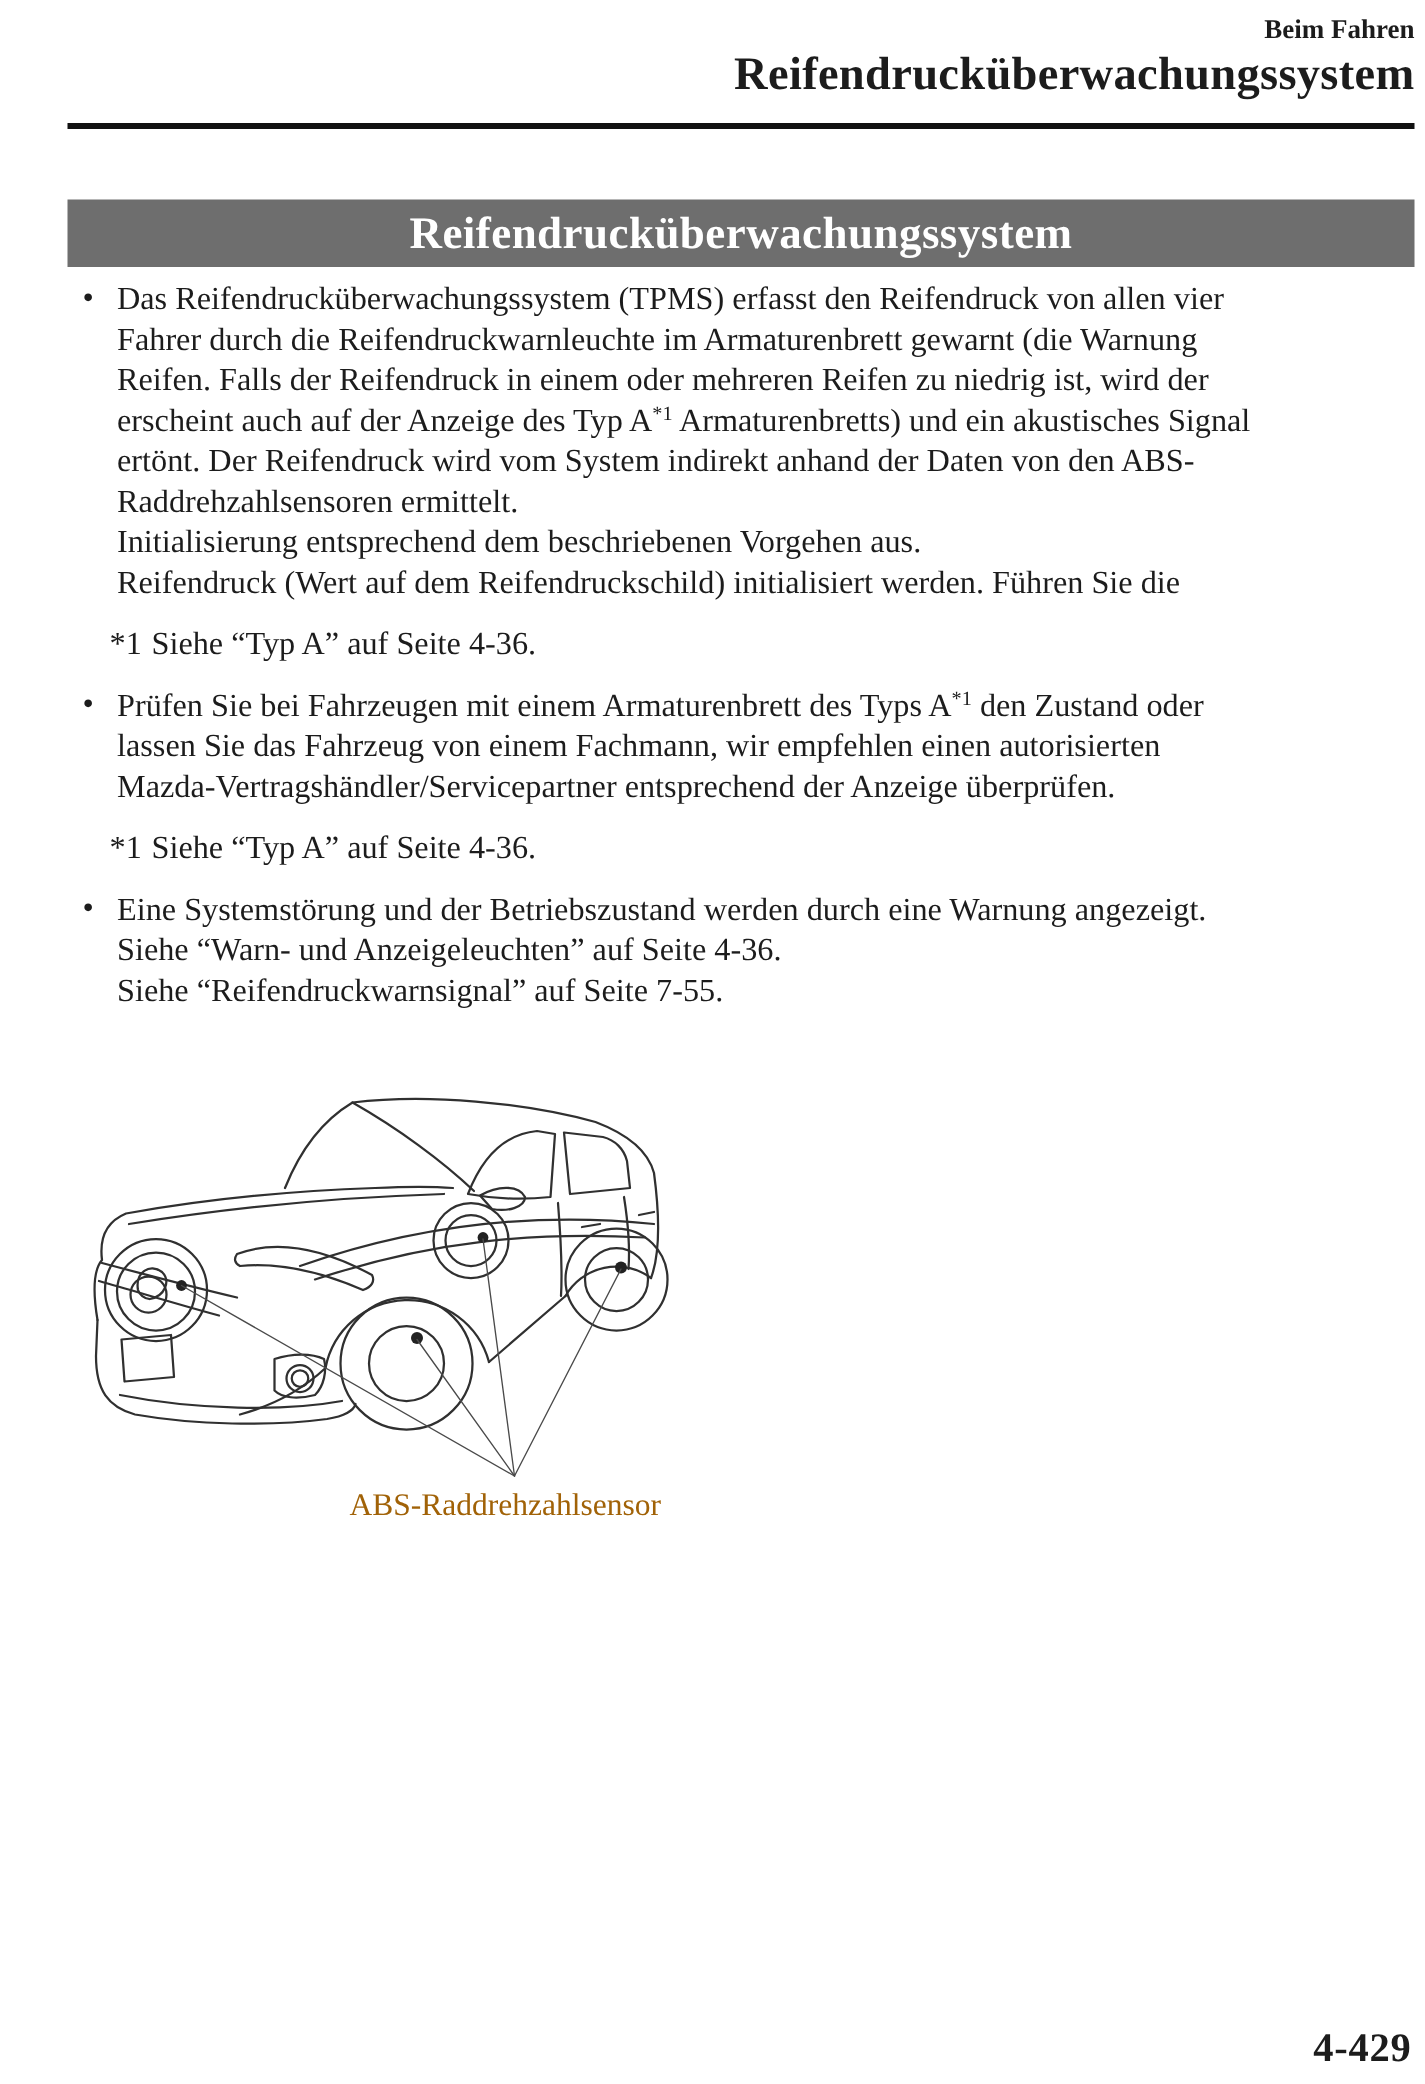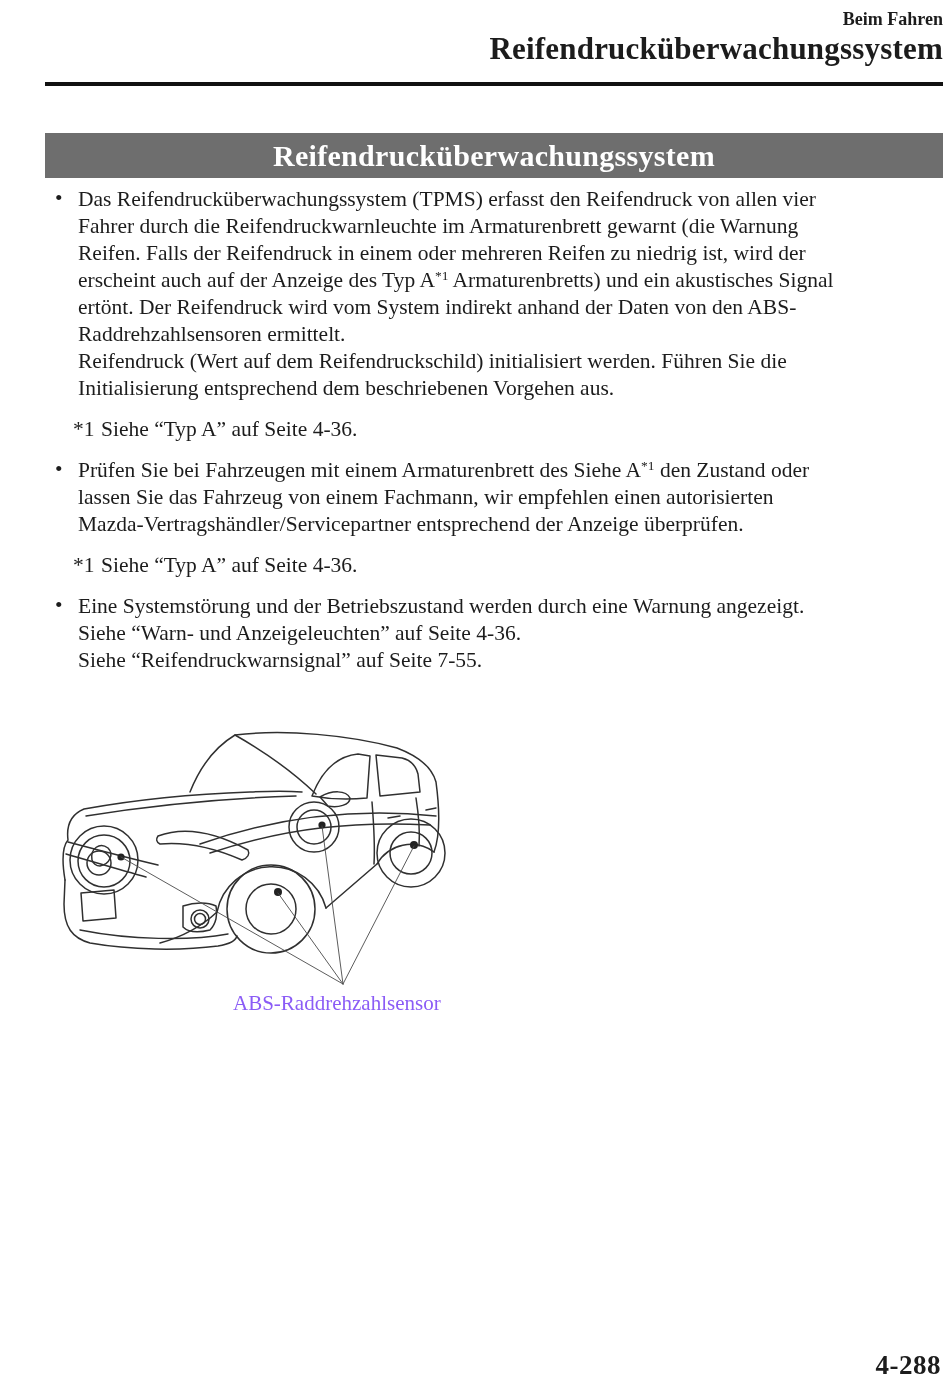--- a/index.html
+++ b/index.html
@@ -20,21 +20,21 @@
   
   .content{position:absolute;top:186px;left:45px;width:898px;font-size:21.5px;line-height:27px;}
   .bullet{position:relative;padding-left:33px;}
   .bullet-marker{position:absolute;left:10px;top:-1px;}
   .tl{white-space:nowrap;}
   sup.fn{font-size:13.5px;line-height:0;vertical-align:7px;}
   .note{margin:14px 0 14px 28px;white-space:nowrap;}
   .note-marker{display:inline-block;min-width:28px;}
   
   .figure{position:absolute;left:50px;top:712px;width:420px;height:312px;}
-  .fig-label{position:absolute;left:183px;top:279px;font-size:21px;white-space:nowrap;color:#8b5cf6;}
+  .fig-label{position:absolute;left:183px;top:279px;font-size:21px;white-space:nowrap;color:#a16207;}
   
   .pageno{position:absolute;top:1350px;right:9px;font-size:27px;font-weight:bold;letter-spacing:0.5px;}
 </style>
 </head>
 <body>
 
 <div class="page">
 
   <div class="hdr">
     <div class="hdr-kicker">Beim Fahren</div>
@@ -52,32 +52,32 @@
       <span class="bullet-marker">•</span>
       <div>
         <div class="tl">Das Reifendrucküberwachungssystem (TPMS) erfasst den Reifendruck von allen vier</div>
         <div class="tl">Fahrer durch die Reifendruckwarnleuchte im Armaturenbrett gewarnt (die Warnung</div>
         <div class="tl">Reifen. Falls der Reifendruck in einem oder mehreren Reifen zu niedrig ist, wird der</div>
         <div class="tl"><span>erscheint auch auf der Anzeige des Typ A</span><sup class="fn">*1</sup><span> Armaturenbretts) und ein akustisches Signal</span></div>
         <div class="tl">ertönt. Der Reifendruck wird vom System indirekt anhand der Daten von den ABS-</div>
         <div class="tl">Raddrehzahlsensoren ermittelt.</div>
       </div>
       <div>
+        <div class="tl">Initialisierung entsprechend dem beschriebenen Vorgehen aus.</div>
         <div class="tl">Reifendruck (Wert auf dem Reifendruckschild) initialisiert werden. Führen Sie die</div>
-        <div class="tl">Initialisierung entsprechend dem beschriebenen Vorgehen aus.</div>
       </div>
     </div>
     <div class="note">
       <span class="note-marker">*1</span><span>Siehe “Typ A” auf Seite 4-36.</span>
     </div>
 
     <div class="bullet">
       <span class="bullet-marker">•</span>
       <div>
-        <div class="tl"><span>Prüfen Sie bei Fahrzeugen mit einem Armaturenbrett des Siehe A</span><sup class="fn">*1</sup><span> den Zustand oder</span></div>
+        <div class="tl"><span>Prüfen Sie bei Fahrzeugen mit einem Armaturenbrett des Typs A</span><sup class="fn">*1</sup><span> den Zustand oder</span></div>
         <div class="tl">lassen Sie das Fahrzeug von einem Fachmann, wir empfehlen einen autorisierten</div>
         <div class="tl">Mazda-Vertragshändler/Servicepartner entsprechend der Anzeige überprüfen.</div>
       </div>
     </div>
     <div class="note">
       <span class="note-marker">*1</span><span>Siehe “Typ A” auf Seite 4-36.</span>
     </div>
 
     <div class="bullet">
       <span class="bullet-marker">•</span>
@@ -165,15 +165,15 @@
           <path d="M 293 272 L 71 145"></path>
           <path d="M 293 272 L 228 181"></path>
           <path d="M 293 272 L 272 114"></path>
           <path d="M 293 272 L 364 134"></path>
         </g>
       </g>
     </svg>
     <div class="fig-label">ABS-Raddrehzahlsensor</div>
   </div>
 
-  <div class="pageno">4-288</div>
+  <div class="pageno">4-429</div>
 
 </div>
 
 </body></html>

